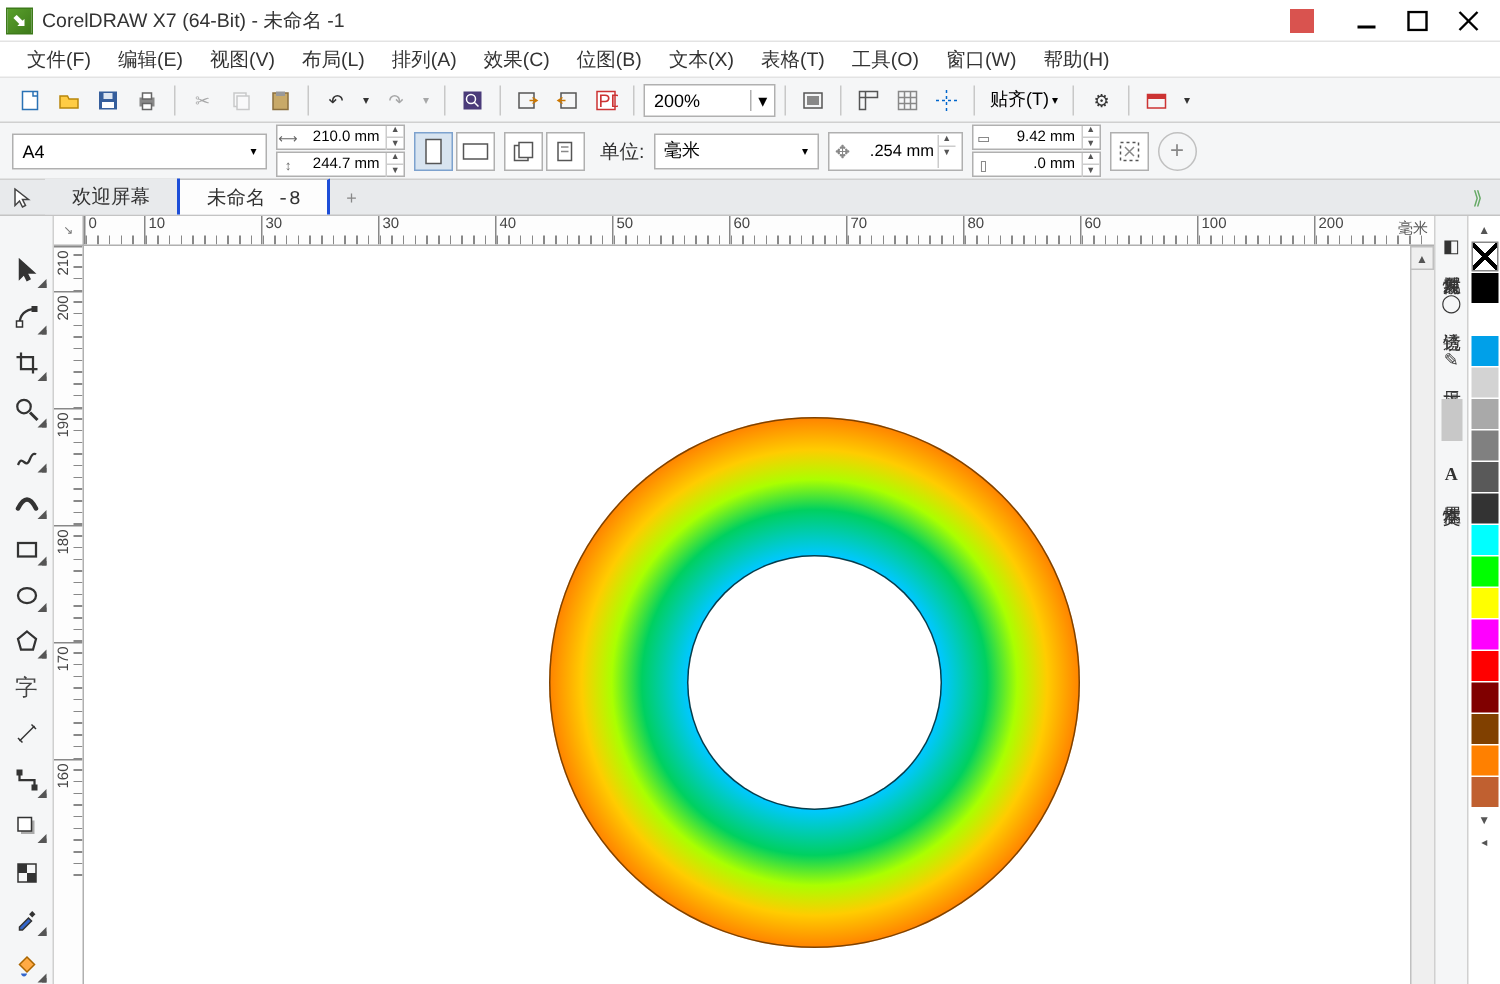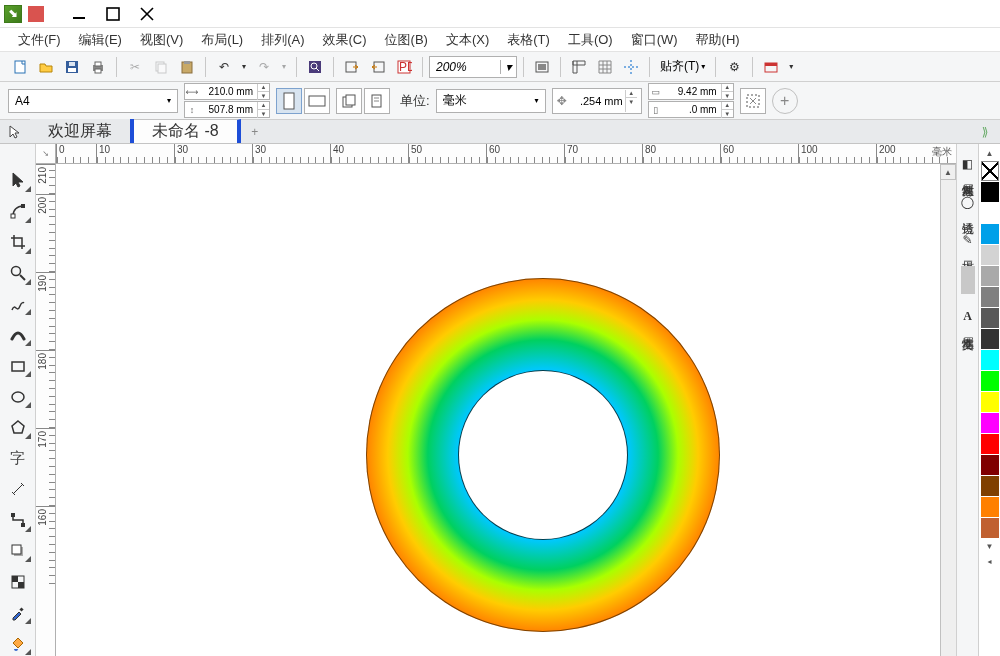--- a/index.html
+++ b/index.html
@@ -14,21 +14,21 @@
 .win-btn svg { pointer-events: none; }
 
 
 .menu-bar { height: 24px; background: #fff; display: flex; align-items: center; padding: 0 10px; gap: 2px; border-bottom: 1px solid #e3e3e3; }
 .menu-item { padding: 2px 8px; cursor: pointer; font-size: 13px; color: #333; }
 
 
 .toolbar { height: 30px; background: #f5f6f7; border-bottom: 1px solid #d0d0d0; display: flex; align-items: center; padding: 0 8px; gap: 2px; }
 .tbtn { width: 24px; height: 24px; display: flex; align-items: center; justify-content: center; cursor: pointer; border-radius: 2px; color: #333; }
 .tsep { width: 1px; height: 20px; background: #c8c8c8; margin: 0 4px; }
-.zoom-combo { height: 22px; border: 1px solid #b0b0b0; background: #fff; display: flex; align-items: center; min-width: 88px; font-style: italic; }
+.zoom-combo { height: 22px; border: 1px solid #b0b0b0; background: #fff; display: flex; align-items: center; min-width: 88px; }
 .zoom-combo span { padding: 0 6px; flex: 1; }
 .zoom-arrow { width: 16px; border-left: 1px solid #b0b0b0; display: flex; align-items: center; justify-content: center; }
 .tdrop-label { display: flex; align-items: center; gap: 2px; cursor: pointer; padding: 2px 4px; }
 
 
 .property-bar { height: 38px; background: #f5f6f7; border-bottom: 1px solid #d0d0d0; display: flex; align-items: center; padding: 0 8px; gap: 6px; }
 .combo { height: 24px; border: 1px solid #b0b0b0; background: #fff; display: flex; align-items: center; padding: 0 2px 0 6px; min-width: 170px; }
 .combo span { flex: 1; }
 .dim-stack { display: flex; flex-direction: column; gap: 1px; }
 .dim-row { display: flex; align-items: center; height: 17px; border: 1px solid #b0b0b0; background: #fff; }
@@ -40,21 +40,21 @@
 .pbtn { width: 26px; height: 26px; border: 1px solid #b0b0b0; background: #fff; display: flex; align-items: center; justify-content: center; cursor: pointer; color: #555; position: relative; }
 .pbtn.active { background: #d8e4f0; border-color: #7da2ce; }
 .unit-lbl { font-size: 13px; color: #333; margin-left: 4px; }
 .nudge-row { display: flex; align-items: center; gap: 2px; height: 26px; border: 1px solid #b0b0b0; background: #fff; padding: 0 4px; }
 .nudge-row .val { min-width: 54px; text-align: right; font-size: 11px; }
 .round-add { width: 26px; height: 26px; border-radius: 50%; border: 1px solid #c0c0c0; display: flex; align-items: center; justify-content: center; color: #888; font-size: 16px; cursor: pointer; }
 
 
 .doc-tabs { height: 24px; background: #e8eaec; border-bottom: 1px solid #c4c4c4; display: flex; align-items: flex-end; }
 .pick-icon { width: 30px; display: flex; justify-content: center; align-items: center; height: 100%; }
-.doc-tab { height: 24px; padding: 0 18px; display: flex; align-items: center; border-right: 4px solid #1d4ed8; background: #e8eaec; cursor: pointer; font-size: 16px; color: #333; }
+.doc-tab { height: 24px; padding: 0 18px; display: flex; align-items: center; border-right: 2px solid #1d4ed8; background: #e8eaec; cursor: pointer; font-size: 13px; color: #333; font-family: Liberation Mono, monospace; }
 .doc-tab.active { background: #fdfdfd; border-top: 1px solid #c4c4c4; }
 .add-tab { width: 28px; display: flex; justify-content: center; align-items: center; height: 100%; color: #888; cursor: pointer; }
 .doc-extra { margin-left: auto; width: 30px; display: flex; justify-content: center; align-items: center; height: 100%; color: #6a6; }
 
 
 .workspace { position: absolute; top: 144px; left: 0; right: 0; bottom: 0; display: flex; }
 .vtoolbox { width: 36px; background: #f5f6f7; border-right: 1px solid #d0d0d0; display: flex; flex-direction: column; align-items: center; padding-top: 24px; gap: 6px; }
 .vbtn { width: 28px; height: 26px; display: flex; align-items: center; justify-content: center; position: relative; cursor: pointer; color: #444; }
 .vflyout::after { content: ''; position: absolute; right: 1px; bottom: 1px; border: 3px solid transparent; border-bottom-color: #555; border-right-color: #555; }
 .canvas-wrap { flex: 1; position: relative; background: #fff; }
@@ -84,20 +84,21 @@
 .pal-arrow { height: 14px; display: flex; align-items: center; justify-content: center; font-size: 8px; color: #555; cursor: pointer; width: 100%; }
 .swatch { width: 18px; height: 20px; cursor: pointer; }
 .swatch.none { background: #fff; position: relative; border: 1px solid #888; }
 .swatch.none::after { content: ''; position: absolute; inset: 0; background: linear-gradient(45deg, transparent 45%, #000 45% 55%, transparent 55%), linear-gradient(-45deg, transparent 45%, #000 45% 55%, transparent 55%); }
 </style>
 </head>
 <body>
 
 <div class="title-bar">
   <div class="app-icon">⬊</div>
+  <div class="title-text">CorelDRAW X7 (64-Bit) - 未命名 -1</div>
   <div class="user-square"></div>
   <div class="win-btn">
       <svg width="14" height="14">
         <rect x="1" y="10" width="12" height="2" fill="#000"></rect>
       </svg>
     </div>
   <div class="win-btn">
       <svg width="14" height="14">
         <rect x="1" y="1" width="12" height="12" fill="none" stroke="#000" stroke-width="1.6"></rect>
       </svg>
@@ -252,21 +253,21 @@
     <div class="dim-row">
         <span class="dim-icon">⟷</span>
         <span class="dim-val">210.0 mm</span>
         <div class="spinner">
           <div>▲</div>
           <div>▼</div>
         </div>
       </div>
     <div class="dim-row">
         <span class="dim-icon">↕</span>
-        <span class="dim-val">507.8 mm</span>
+        <span class="dim-val">244.7 mm</span>
         <div class="spinner">
           <div>▲</div>
           <div>▼</div>
         </div>
       </div>
   </div>
   <div style="display:flex;gap:2px">
     <div class="pbtn active">
         <svg width="14" height="18">
           <rect x="2" y="1" width="10" height="16" fill="#fff" stroke="#555"></rect>

